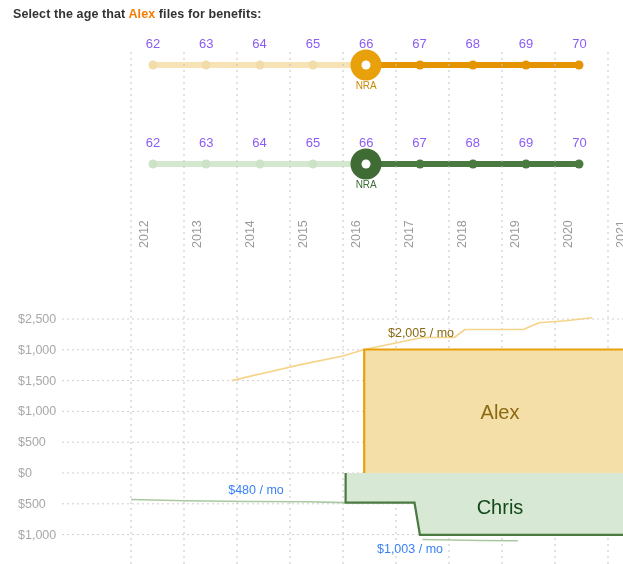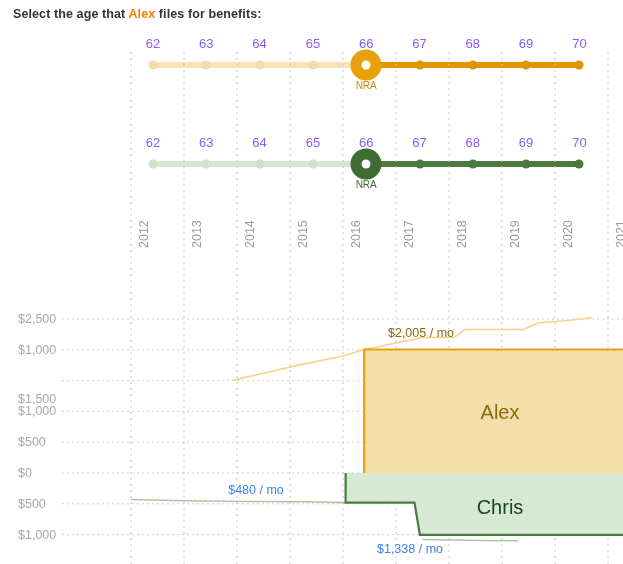--- a/index.html
+++ b/index.html
@@ -213,28 +213,28 @@
       <path d="M364.2000000000048 473 L364.2000000000048 349.49199999999996 L623 349.49199999999996" fill="none" stroke="#E8A00B" stroke-width="2.2"></path>
       <path d="M131.0 499.5 L184.0 500.7 L247.6 501.5 L305.9 501.8 L345.6 502.6" fill="none" stroke="#A8C9A0" stroke-width="1.6"></path>
       <path d="M422.5 539.5 L480.8 540.5 L517.9 540.8" fill="none" stroke="#A8C9A0" stroke-width="1.6"></path>
       <path d="M345.6499999999976 473 L345.6 502.6 L414.5 502.6 L419.9 534.8 L623.9 534.8 L623 473 Z" fill="#D7E8D4" stroke="none"></path>
       <path d="M345.6499999999976 473 L345.6 502.6 L414.5 502.6 L419.9 534.8 L623.9 534.8 L623 534.8" fill="none" stroke="#4B7A41" stroke-width="2.2" stroke-linejoin="miter"></path>
     </svg>
 
   <div id="ylabels">
       <div class="ylab" style="top: 319px;">$2,500</div>
       <div class="ylab" style="top: 349.8px;">$1,000</div>
-      <div class="ylab" style="top: 380.6px; margin-top: 18px;">$1,500</div>
+      <div class="ylab" style="top: 380.6px;">$1,500</div>
       <div class="ylab" style="top: 411.4px;">$1,000</div>
       <div class="ylab" style="top: 442.2px;">$500</div>
       <div class="ylab" style="top: 473px;">$0</div>
       <div class="ylab" style="top: 503.8px;">$500</div>
       <div class="ylab" style="top: 534.6px;">$1,000</div>
     </div>
   <div id="overlays">
       <div class="region-label alex" style="left: 500px; top: 412px;">Alex</div>
       <div class="region-label chris" style="left: 500px; top: 507px;">Chris</div>
       <div class="callout alex" style="left: 410px; top: 333px; margin-left: 11px;">$2,005 / mo</div>
       <div class="callout chris" style="left: 256px; top: 490px;">$480 / mo</div>
-      <div class="callout chris" style="left: 410px; top: 549px;">$1,338 / mo</div>
+      <div class="callout chris" style="left: 410px; top: 549px;">$1,003 / mo</div>
     </div>
 
 </div>
 
 </body></html>

